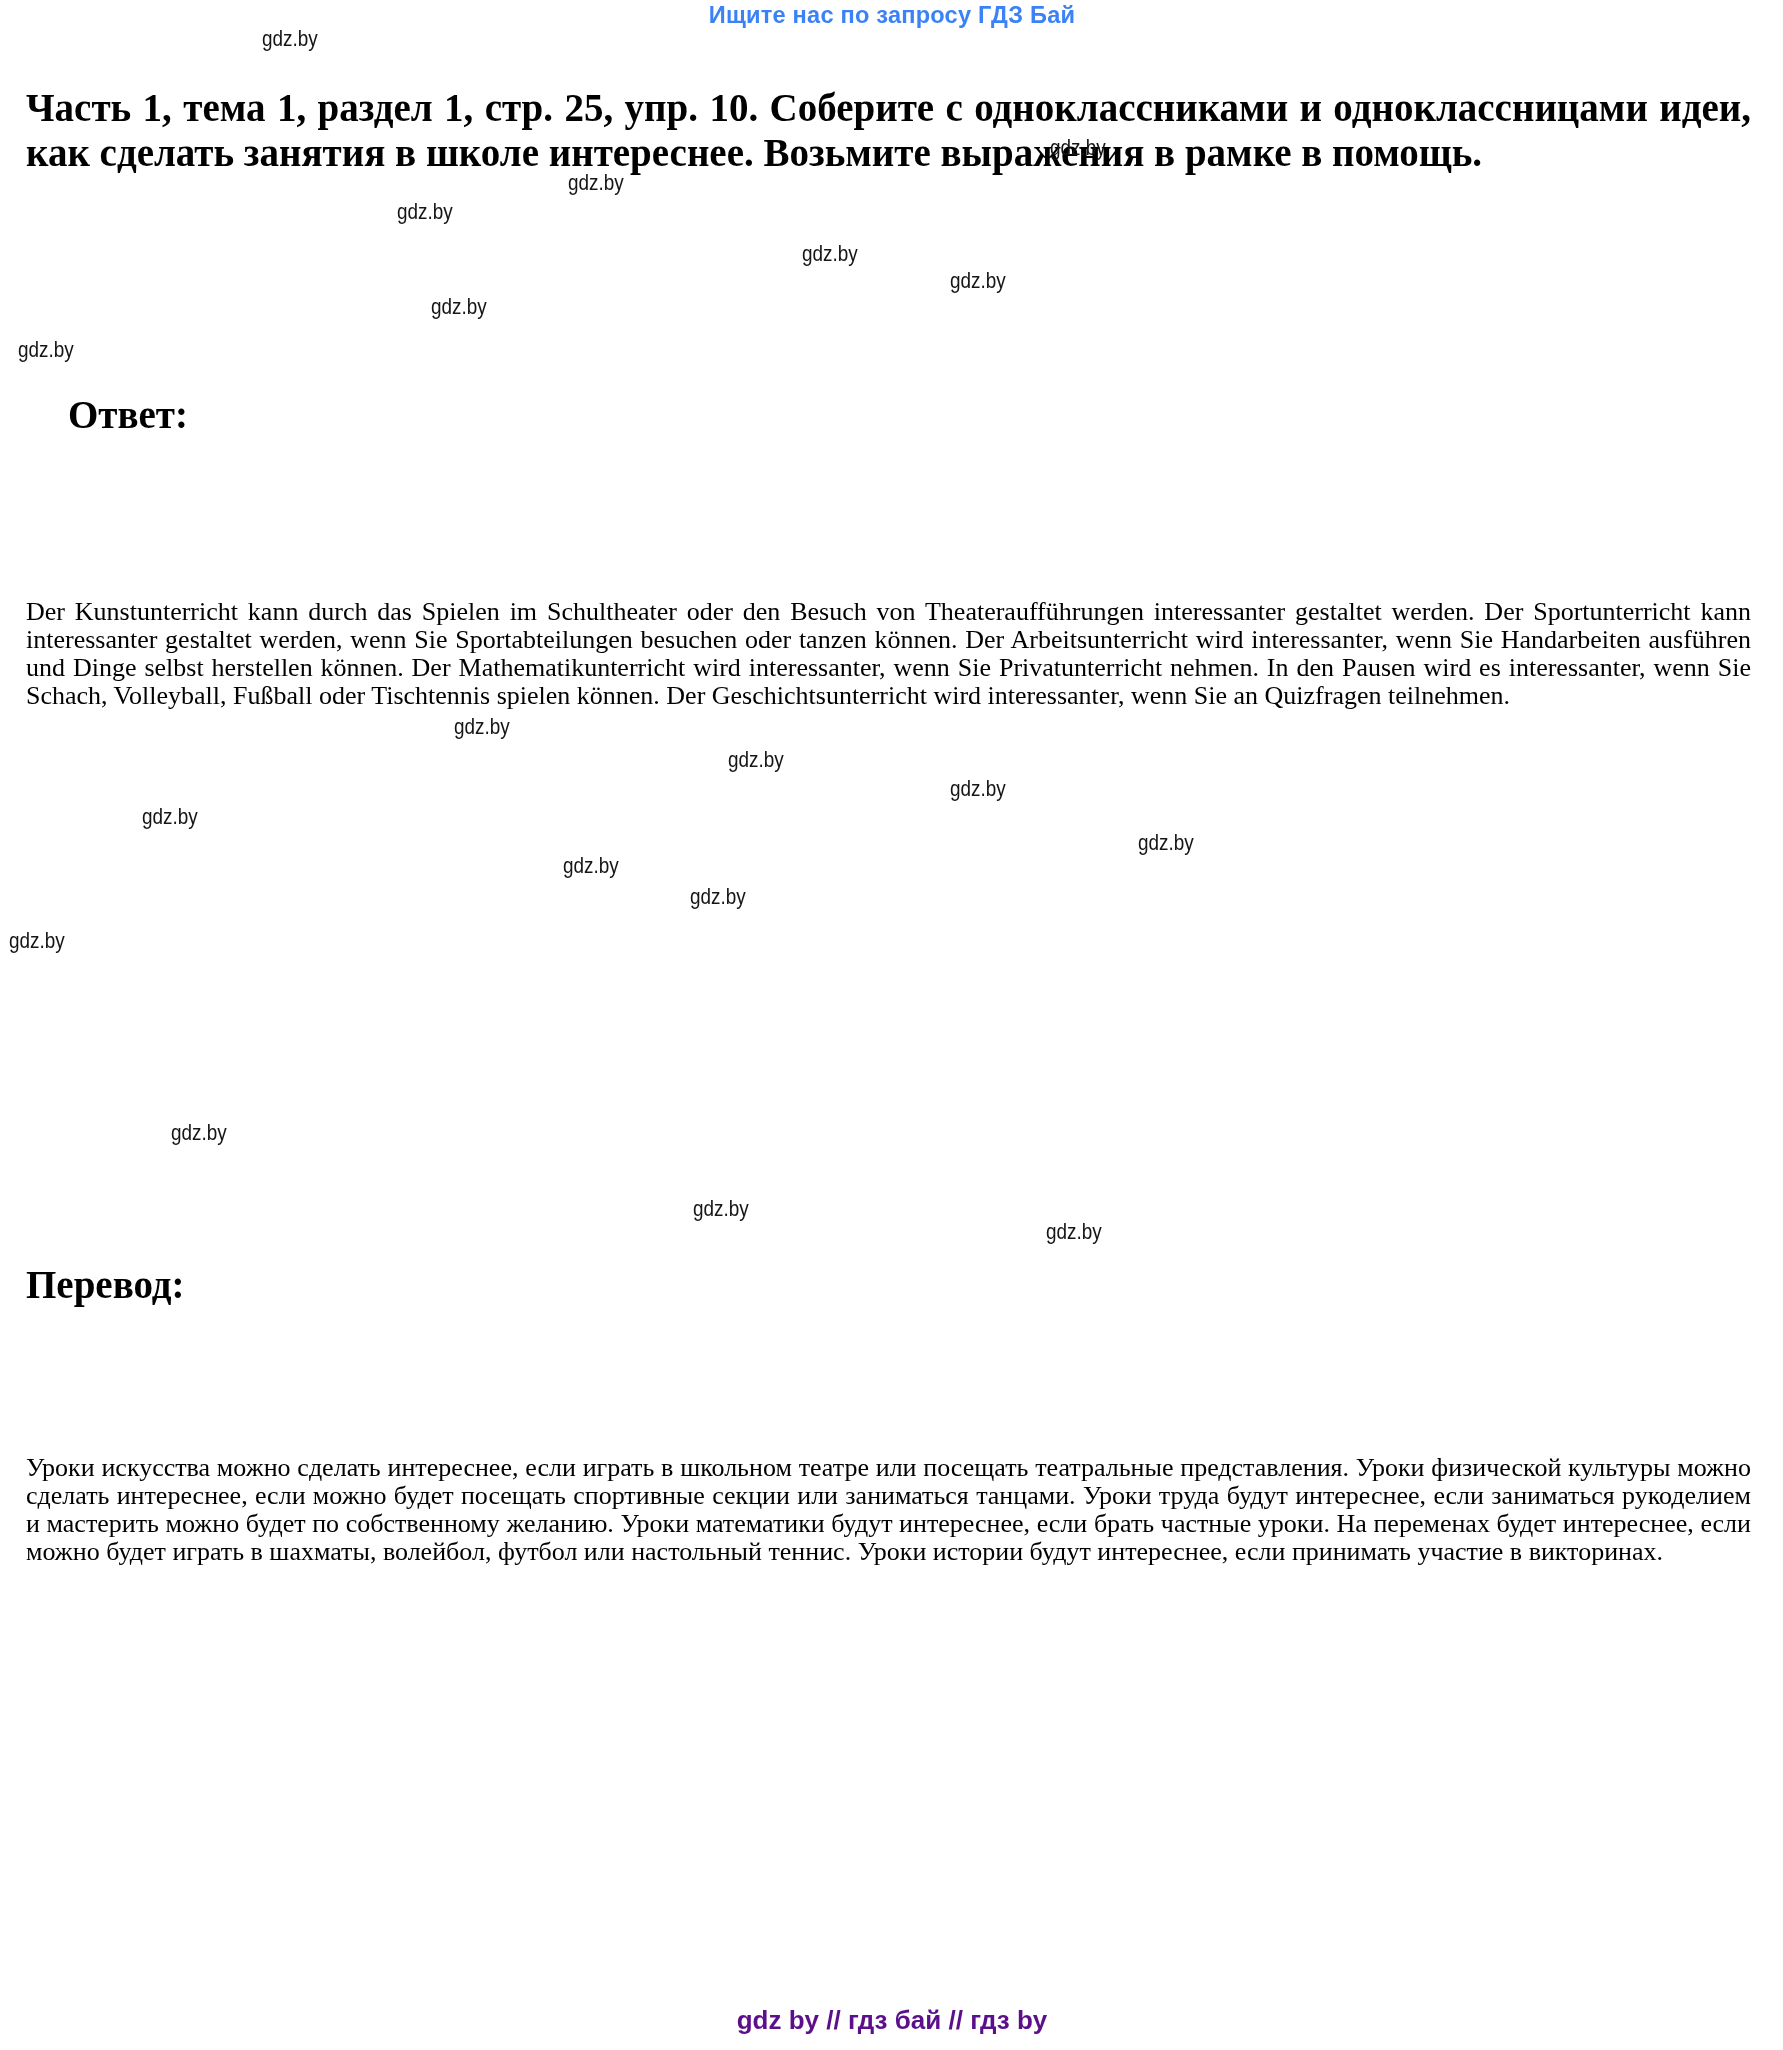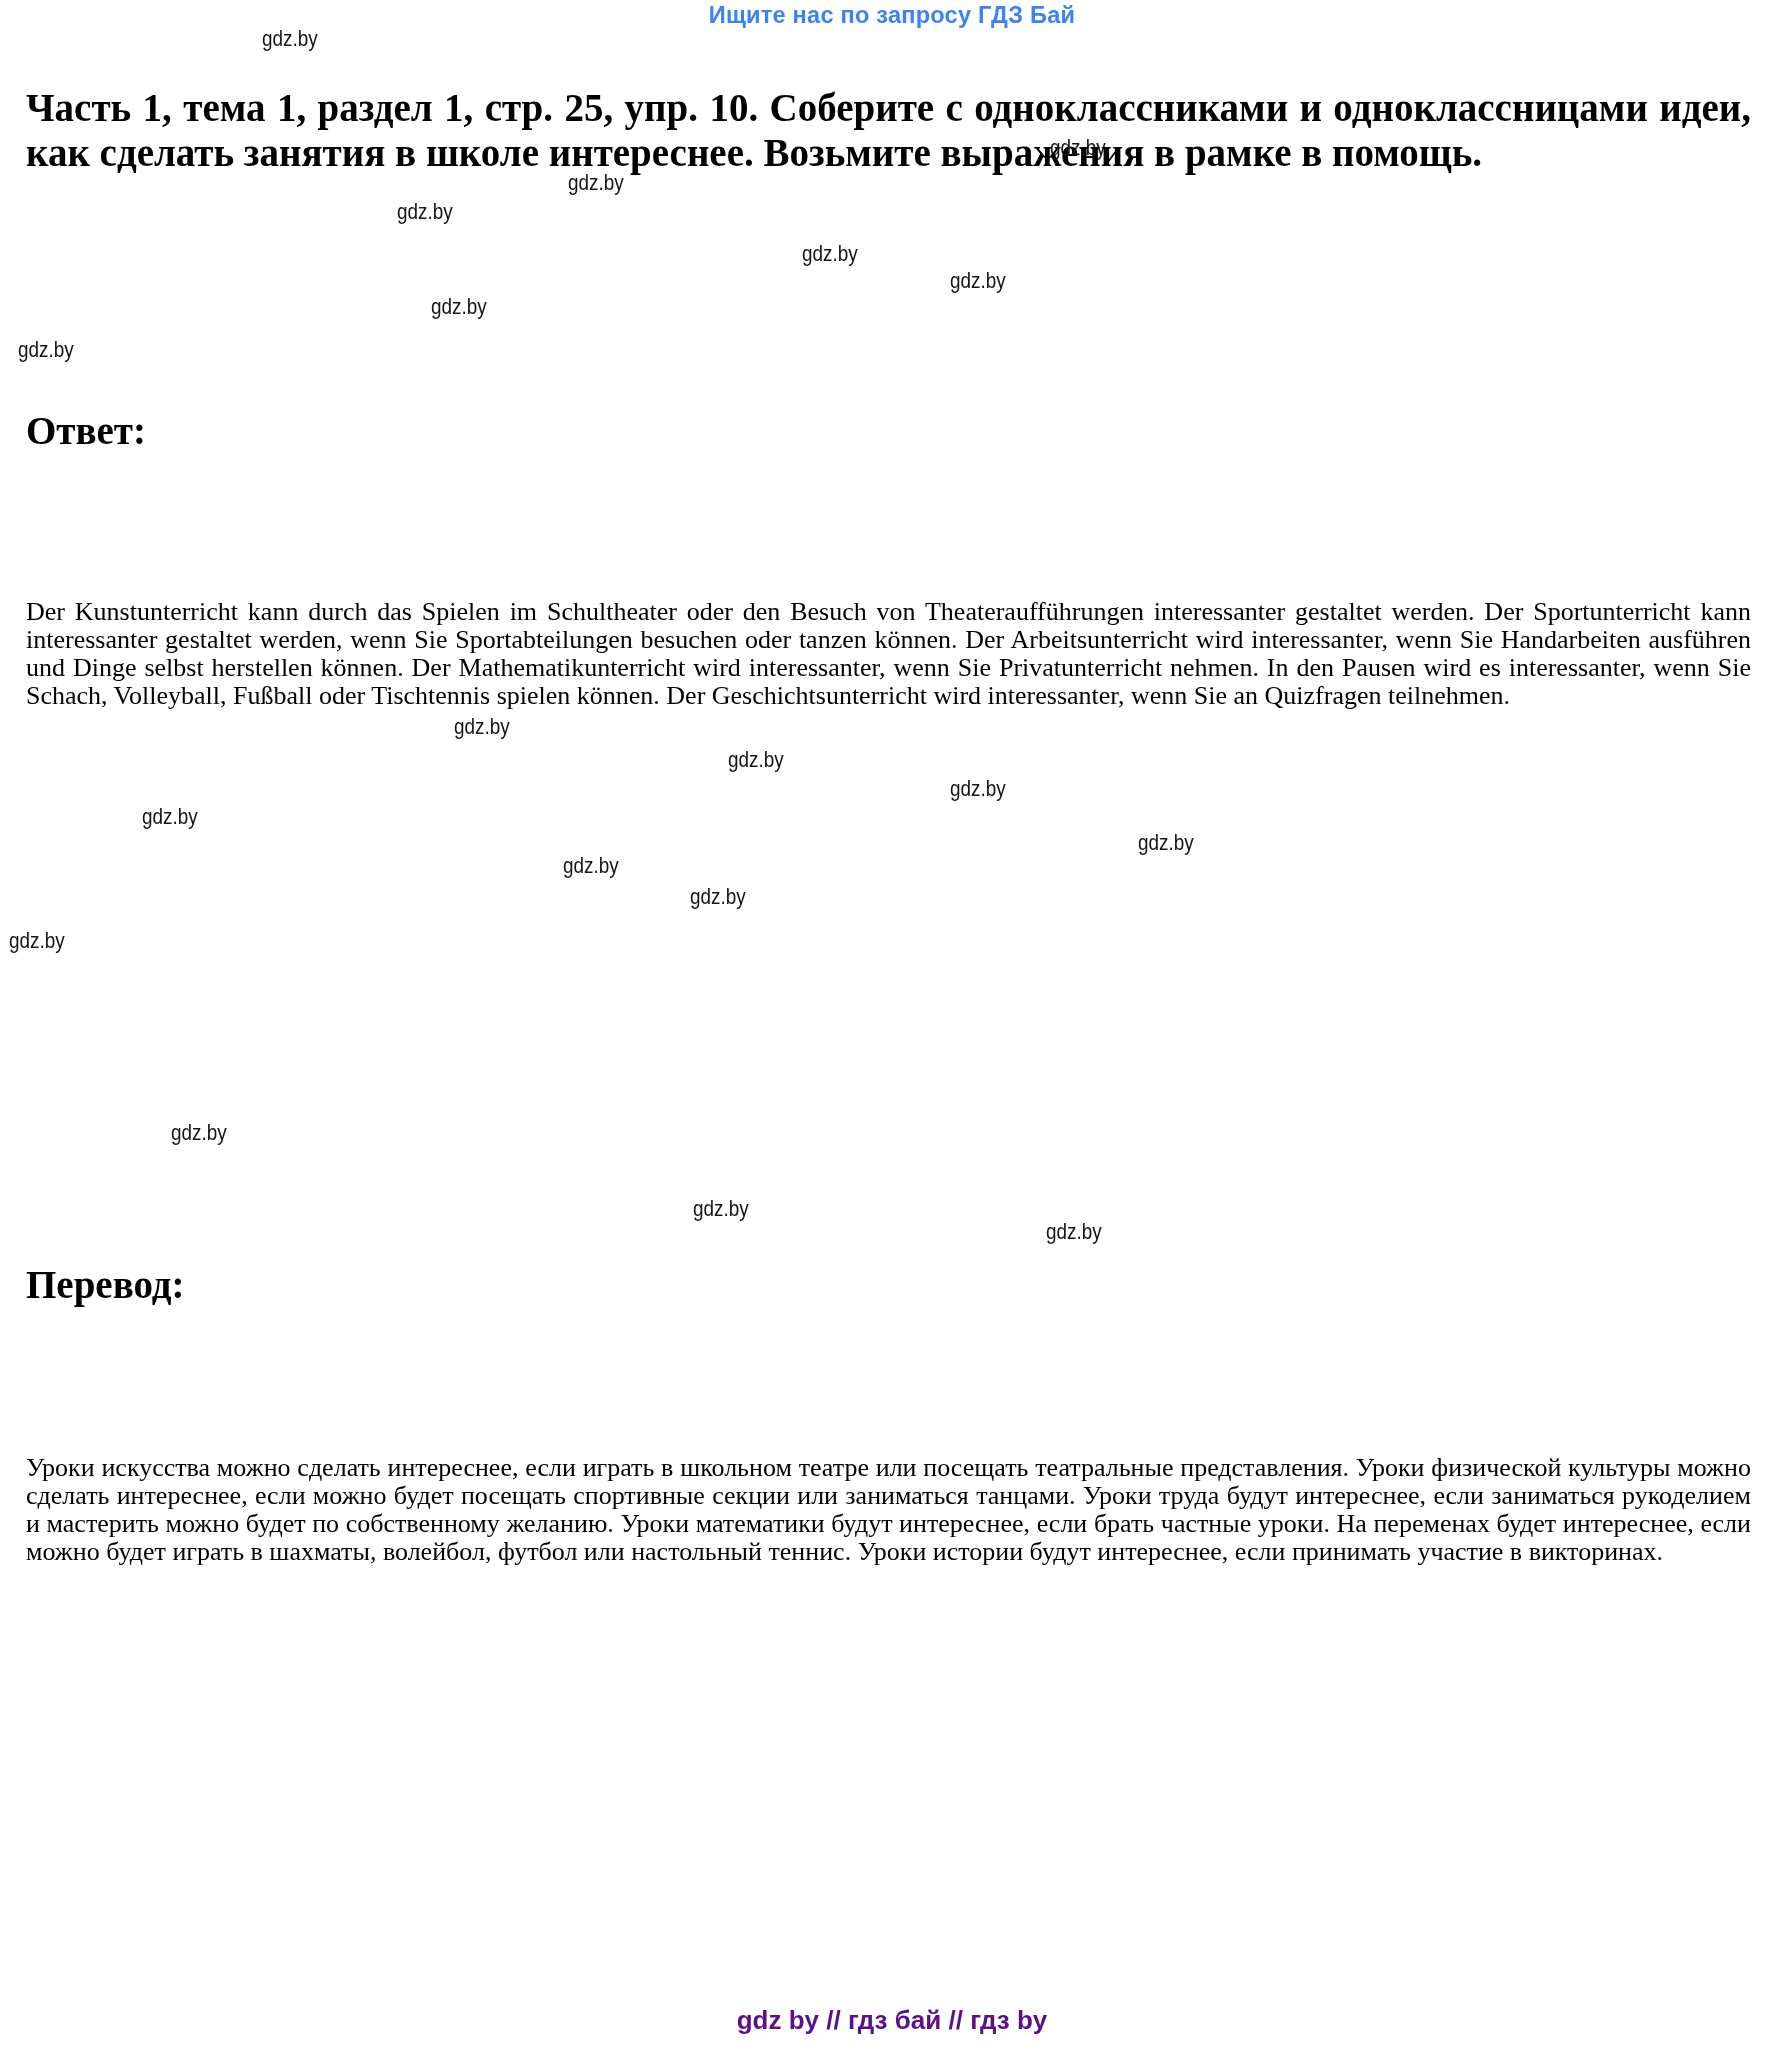--- a/index.html
+++ b/index.html
@@ -52,21 +52,21 @@
     letter-spacing: 0px;
   }
 
   .section-heading {
     position: absolute;
     left: 0;
     font-size: 39px;
     font-weight: bold;
     line-height: 1.1;
   }
-  .heading-answer   { top: 378px; }
+  .heading-answer   { top: 362px; margin-left: 42px; }
   .heading-translation { top: 1232px; margin-top: 32px; }
 
   .body-paragraph {
     position: absolute;
     left: 0;
     width: 1725px;
     font-size: 26px;
     line-height: 1.075;
     text-align: justify;
     text-align-last: left;

